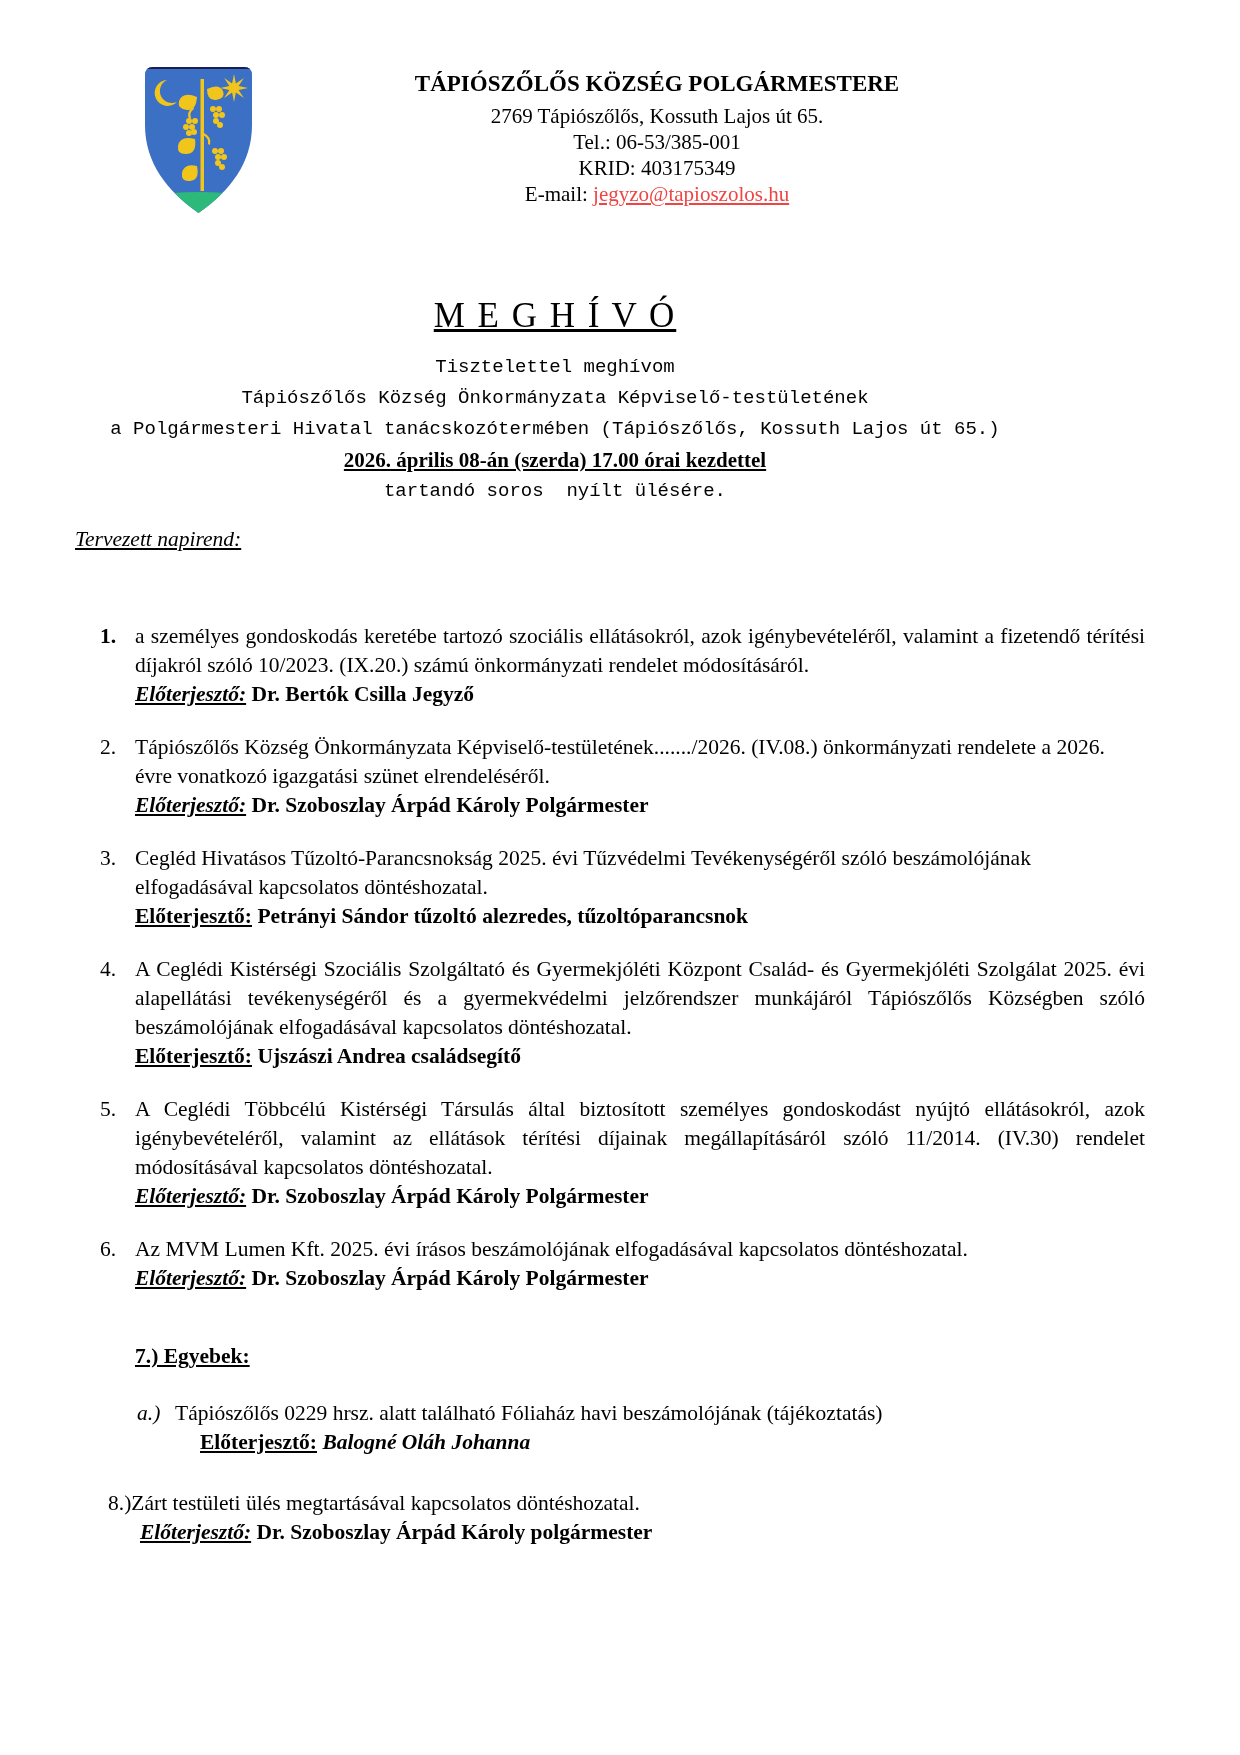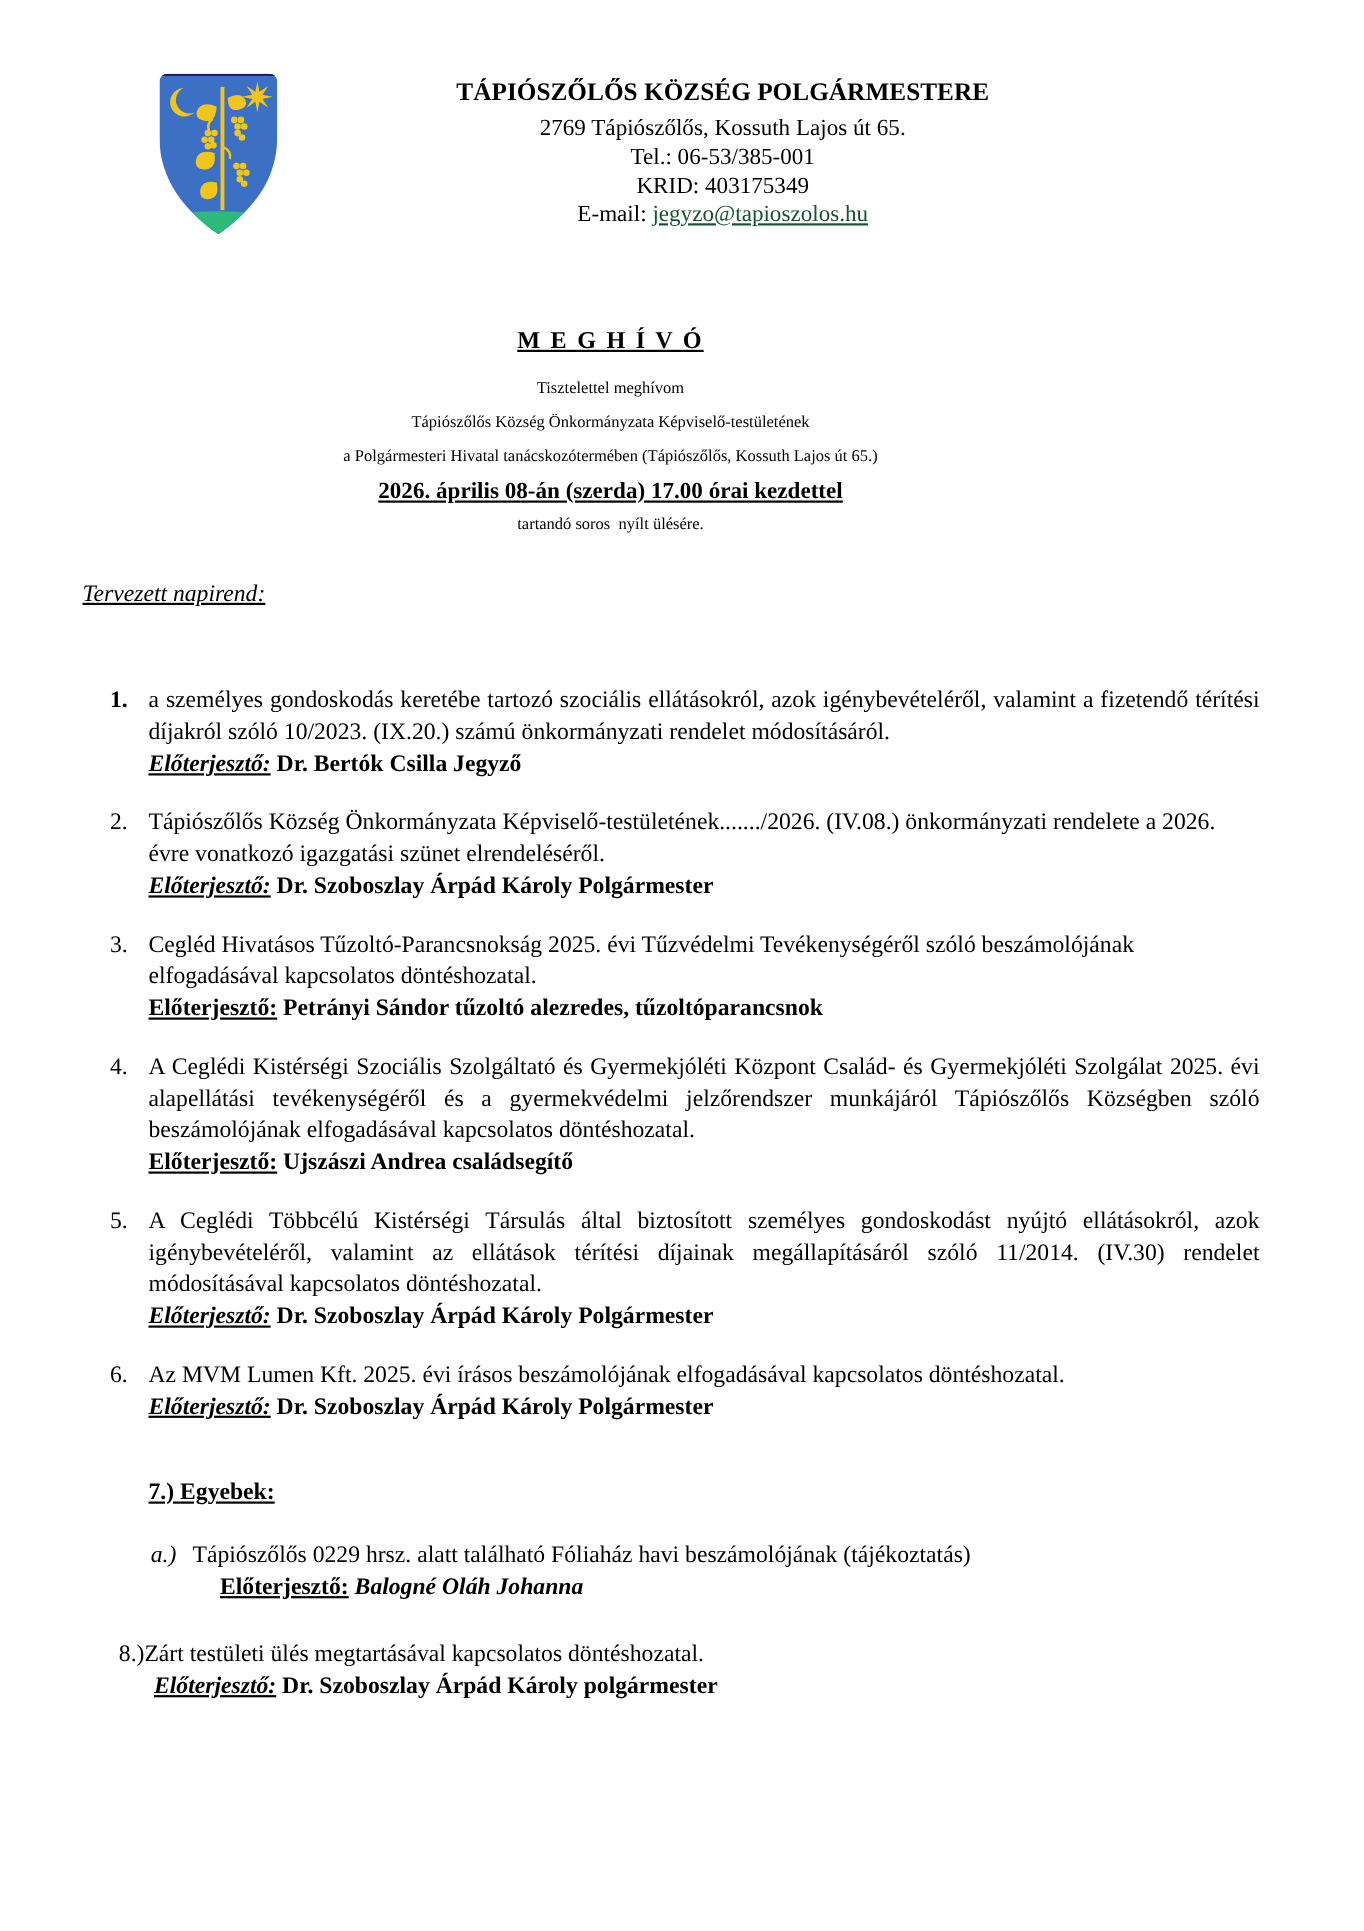--- a/index.html
+++ b/index.html
@@ -5,26 +5,26 @@
   html,body{margin:0;padding:0;background:#ffffff;}
   body{width:1240px;height:1755px;font-family:"Liberation Serif","DejaVu Serif",serif;color:#000;}
   .page{position:relative;width:1240px;height:1684px;background:#fff;overflow:hidden;}
 
   
   .header{position:absolute;top:63px;left:137px;width:917px;display:flex;}
   .crest{width:123px;height:152px;flex:none;}
   .header-text{flex:1;text-align:center;padding-top:8px;}
   .h-title{font-size:23px;font-weight:bold;margin-bottom:6px;}
   .h-line{font-size:21px;line-height:26px;}
-  a.email{color:#14532d;text-decoration:underline;cursor:pointer;}
+  a.email{color:#ef4444;text-decoration:underline;cursor:pointer;}
 
   
   .invitation{position:absolute;top:296px;left:75px;width:960px;text-align:center;}
-  .meghivo{font-size:22px;font-weight:bold;text-decoration:underline;letter-spacing:2px;white-space:pre;margin-bottom:16px;}
-  .inv-line{font-size:15px;line-height:31px;white-space:pre-wrap;}
+  .meghivo{font-size:35px;font-weight:normal;text-decoration:underline;letter-spacing:2px;white-space:pre;margin-bottom:16px;}
+  .inv-line{font-size:19px;line-height:31px;white-space:pre-wrap;font-family:Liberation Mono, monospace;}
   .inv-date{font-size:21px;font-weight:bold;text-decoration:underline;line-height:31px;}
 
   
   .napirend{position:absolute;top:527px;left:75px;font-size:21.5px;font-style:italic;text-decoration:underline;}
   .agenda{position:absolute;top:622px;left:100px;width:1045px;font-size:21.5px;line-height:29px;}
   .item{display:grid;grid-template-columns:35px 1fr;margin-bottom:24px;}
   .num{}
   .itext{}
   .justify{text-align:justify;}
   .b{font-weight:bold;}

